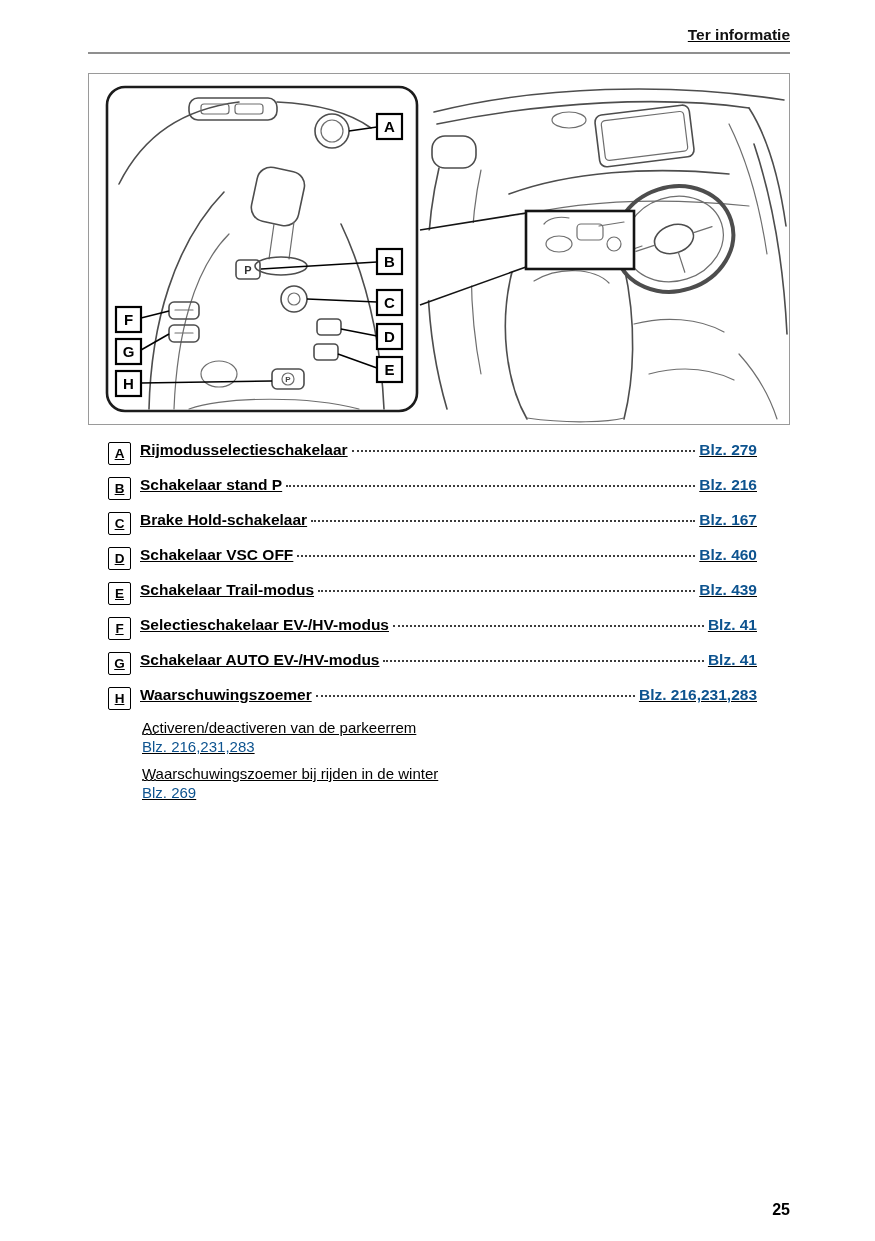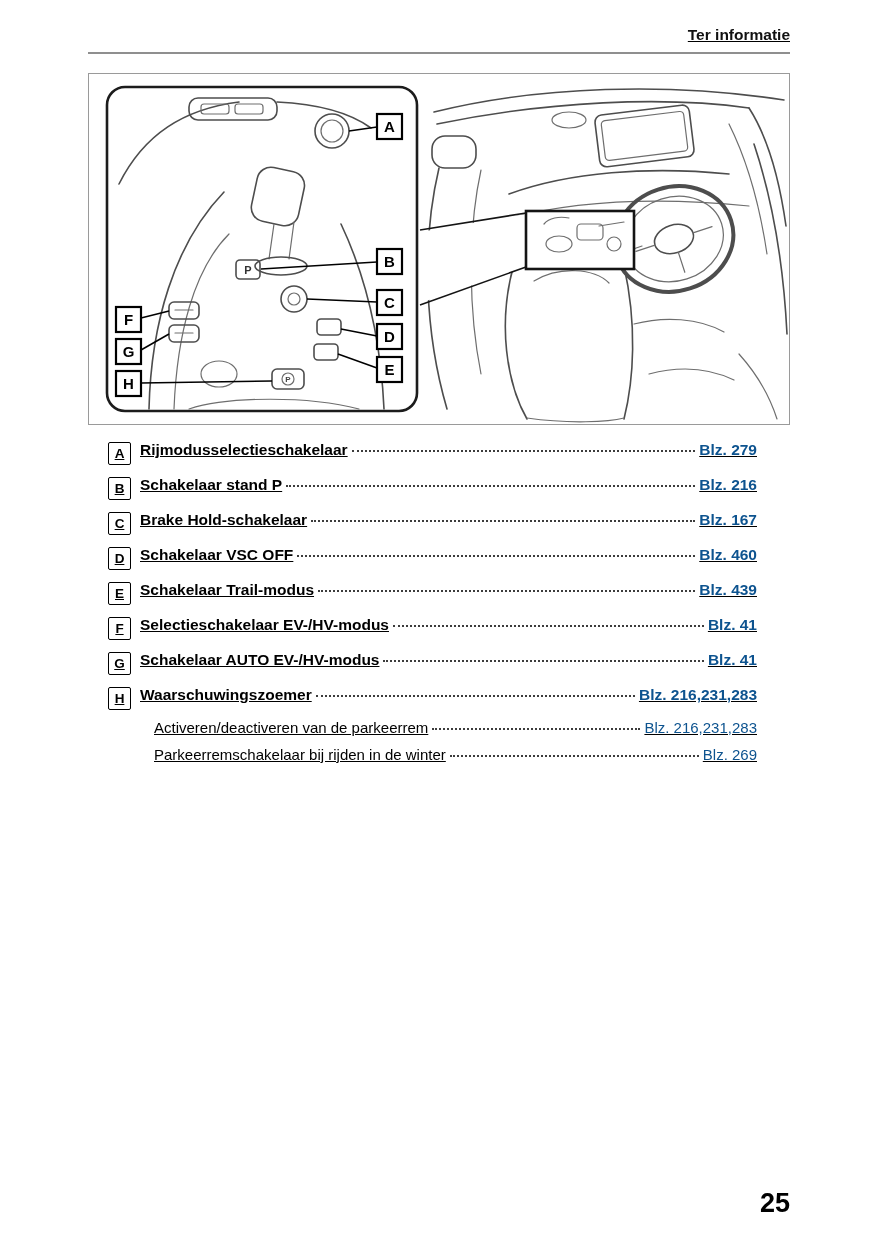--- a/index.html
+++ b/index.html
@@ -31,40 +31,40 @@
   .lead{stroke:#000;stroke-width:1.5px;}
   .zoomrect{fill:#ffffff;stroke:#141414;stroke-width:2.6px;}
   .wedge{fill:#ffffff;stroke:none;}
   .wline{stroke:#141414;stroke-width:1.6px;}
   .ptext{font-family:"Liberation Sans",sans-serif;font-size:11px;font-weight:bold;fill:#333;text-anchor:middle;}
   .ptiny{font-family:"Liberation Sans",sans-serif;font-size:8px;font-weight:bold;fill:#444;text-anchor:middle;}
   
   .list{margin-top:14px;padding-left:20px;padding-right:33px;}
   .row{display:flex;align-items:baseline;}
   .row.main{margin-bottom:12px;font-size:15.5px;font-weight:bold;}
-  .row.sub{margin-bottom:10px;margin-left:46px;font-size:15px;font-weight:normal;}
+  .row.sub{margin-bottom:10px;margin-left:30px;font-size:15px;font-weight:normal;flex-direction:column;}
   .keybox{
     display:inline-flex;align-items:center;justify-content:center;
     width:21px;height:21px;flex:0 0 21px;
     border:1.6px solid #000;border-radius:2px;
     font-size:13.5px;font-weight:bold;margin-right:9px;
     transform:translateY(3px);background:#fff;
   }
   .label{white-space:nowrap;text-align:center;}
   .leader{
     flex:1;min-width:14px;
     border-bottom:2px dotted #3c3c3c;
     margin:0 4px;transform:translateY(-3px);
   }
   .pageref{color:var(--link-blue,#0d538f);white-space:nowrap;}
   .row.main .pageref{font-weight:bold;}
   .row.sub .pageref{font-weight:normal;}
   .page-number{
     position:absolute;right:85px;bottom:22px;
-    font-size:27px;font-weight:bold;color:#000;margin-top:16px;
+    font-size:16px;font-weight:bold;color:#000;margin-top:16px;
   }
 </style>
 </head>
 <body>
 
 <div class="content">
 
   <div class="header">Ter informatie</div>
   <div class="header-rule"></div>
 
@@ -292,21 +292,21 @@
       <span class="pageref">Blz. 216,231,283</span>
     </div>
 
     <div class="row sub">
       <span class="label">Activeren/deactiveren van de parkeerrem</span>
       <span class="leader"></span>
       <span class="pageref">Blz. 216,231,283</span>
     </div>
 
     <div class="row sub">
-      <span class="label">Parkeerremschakelaar bij rijden in de winter</span>
+      <span class="label">Waarschuwingszoemer bij rijden in de winter</span>
       <span class="leader"></span>
       <span class="pageref">Blz. 269</span>
     </div>
 
 
   </div>
 </div>
 
 <div class="page-number">25</div>
 

